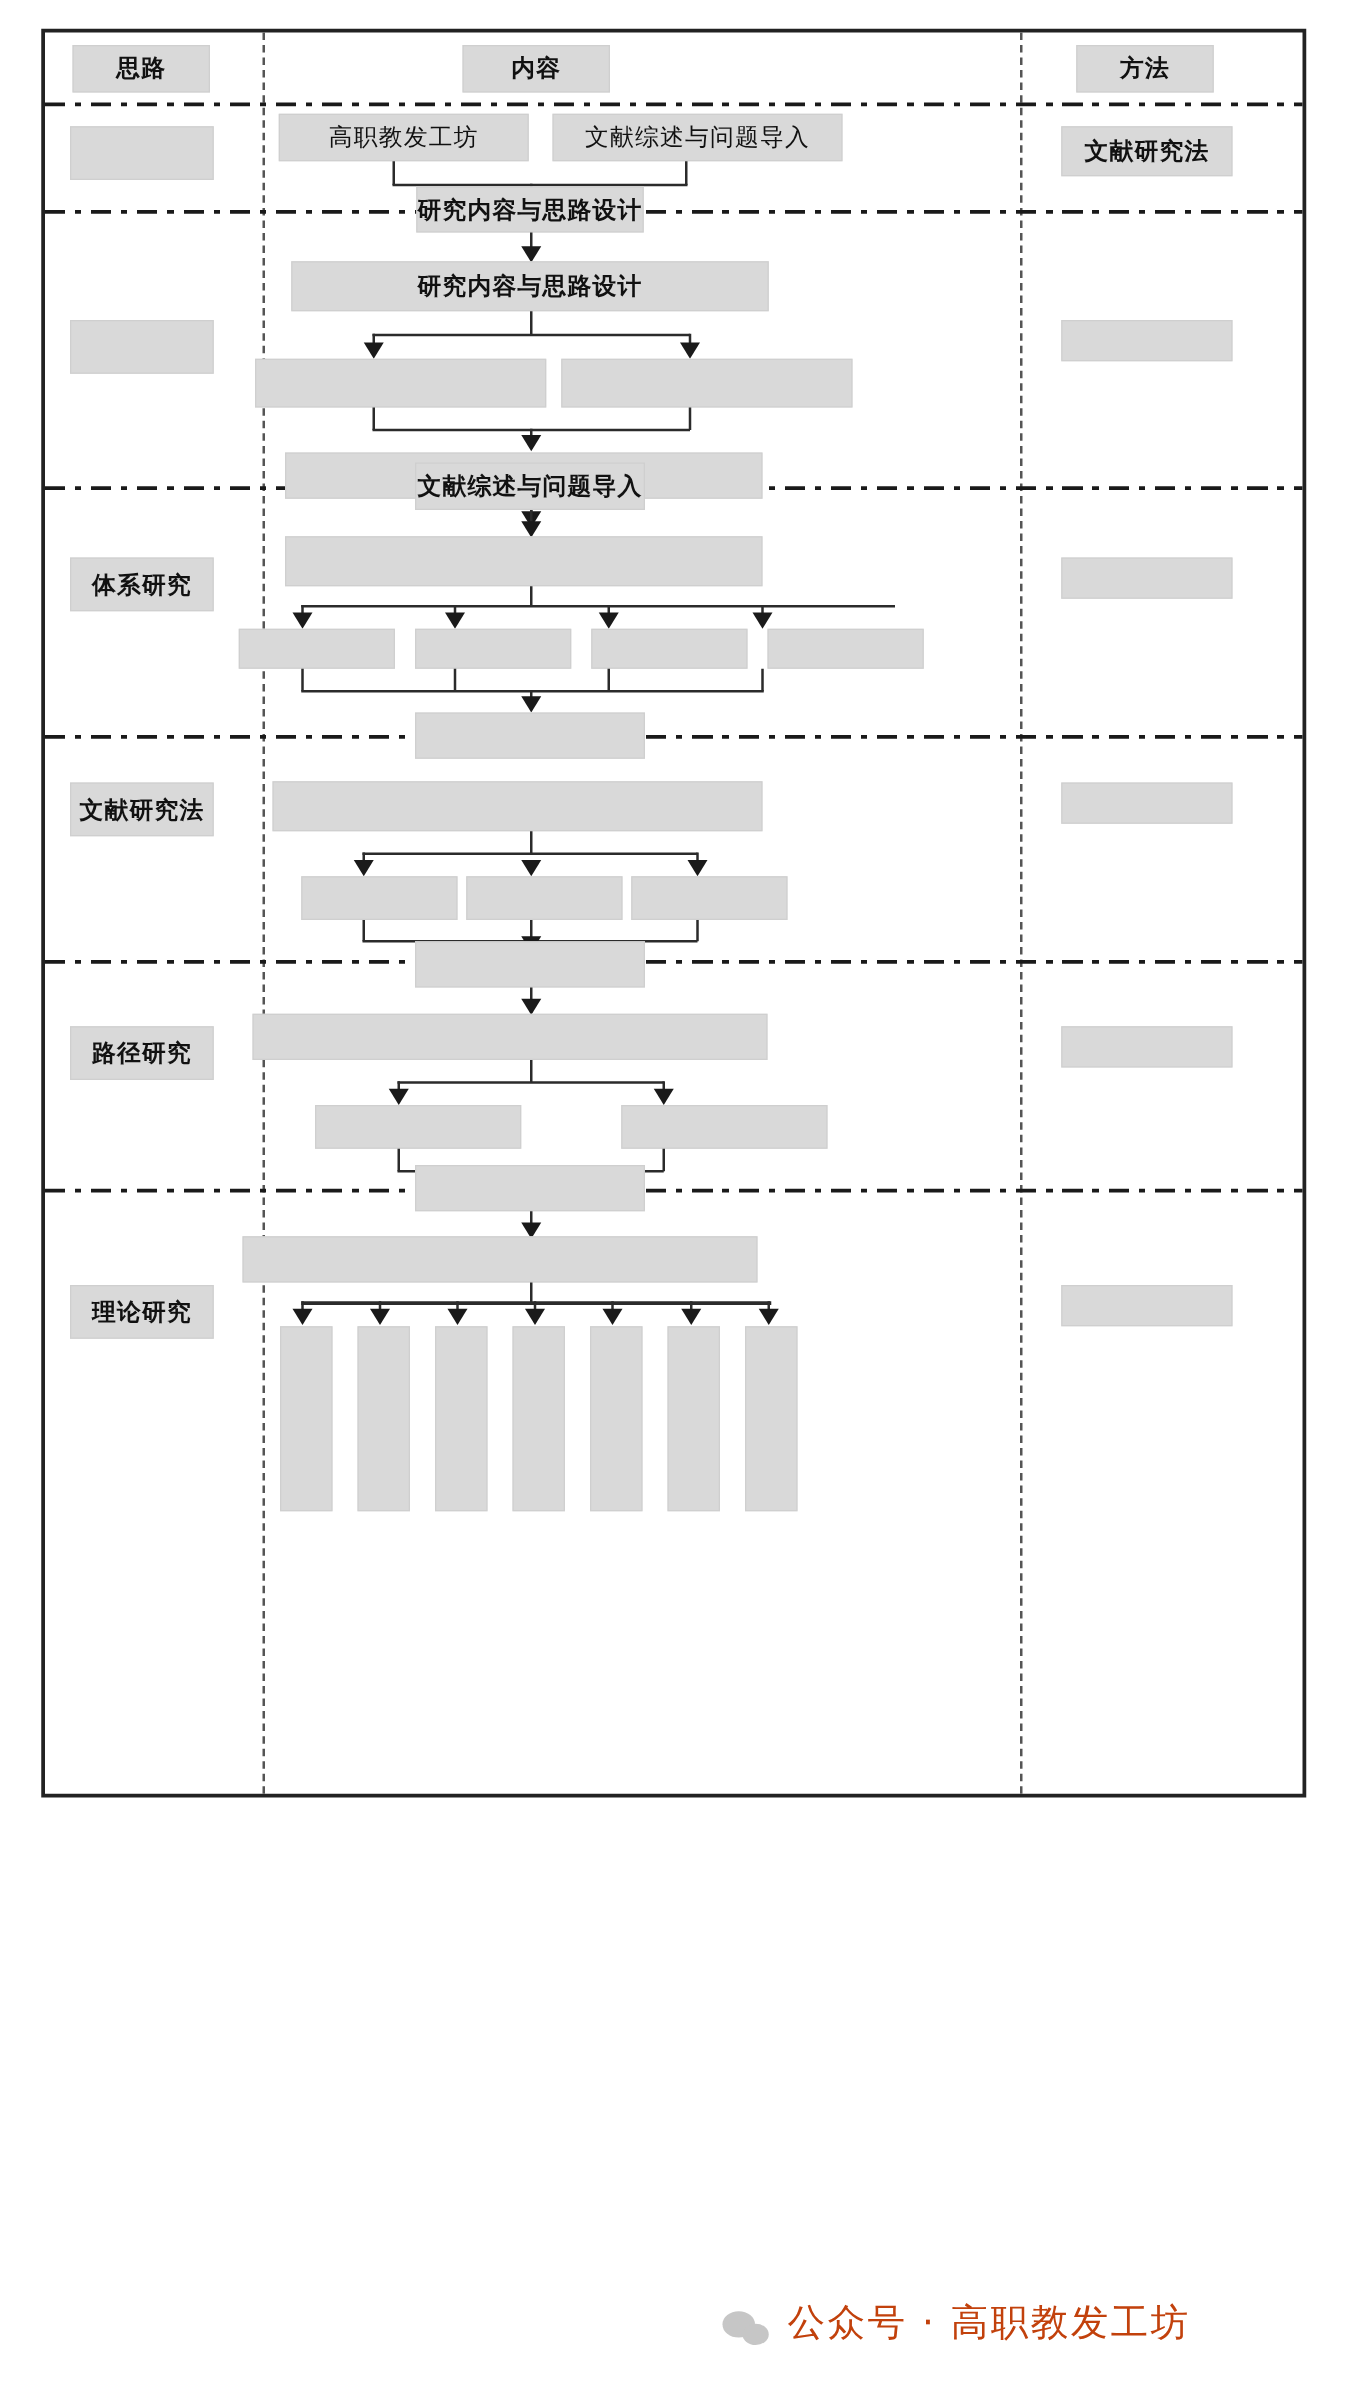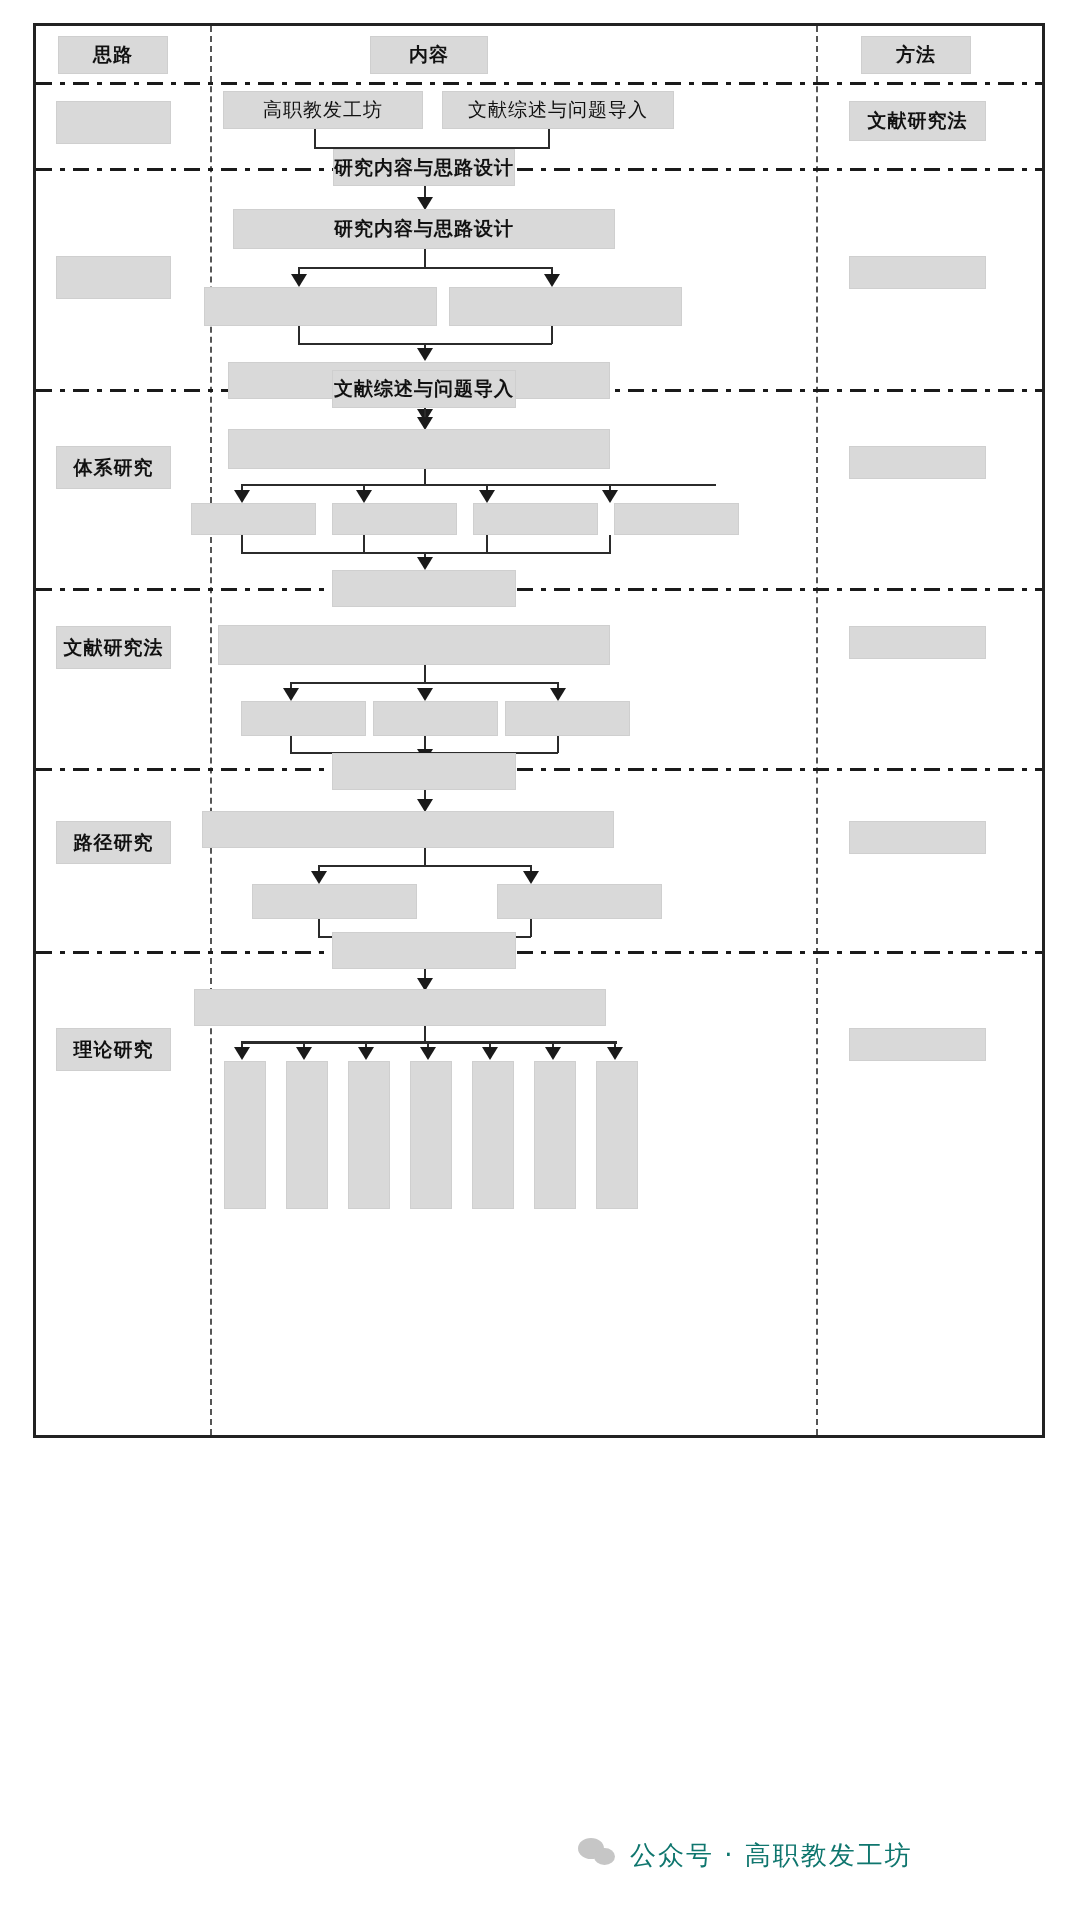--- a/index.html
+++ b/index.html
@@ -41,22 +41,22 @@
   .ln.h{height:2px;}
   .arw{
     position:absolute;width:0;height:0;
     border-left:8px solid transparent;border-right:8px solid transparent;
     border-top:13px solid #1a1a1a;
   }
 
   
   #wm{
     position:absolute;left:578px;top:1838px;
-    display:flex;align-items:flex-start;gap:12px;
-    color:#0f766e;font-size:26px;font-family:"DejaVu Sans","Liberation Sans",sans-serif;
+    display:flex;align-items:flex-end;gap:12px;
+    color:#c2410c;font-size:30px;font-family:"DejaVu Sans","Liberation Sans",sans-serif;
     letter-spacing:2px;white-space:nowrap;
   }
   #wm .chat{position:relative;width:40px;height:30px;}
   #wm .chat .b1,#wm .chat .b2{position:absolute;background:#c6c6c6;border-radius:50%;}
   #wm .chat .b1{width:26px;height:21px;left:0;top:0;}
   #wm .chat .b2{width:21px;height:17px;left:16px;top:10px;}
 </style>
 </head>
 <body>
 

